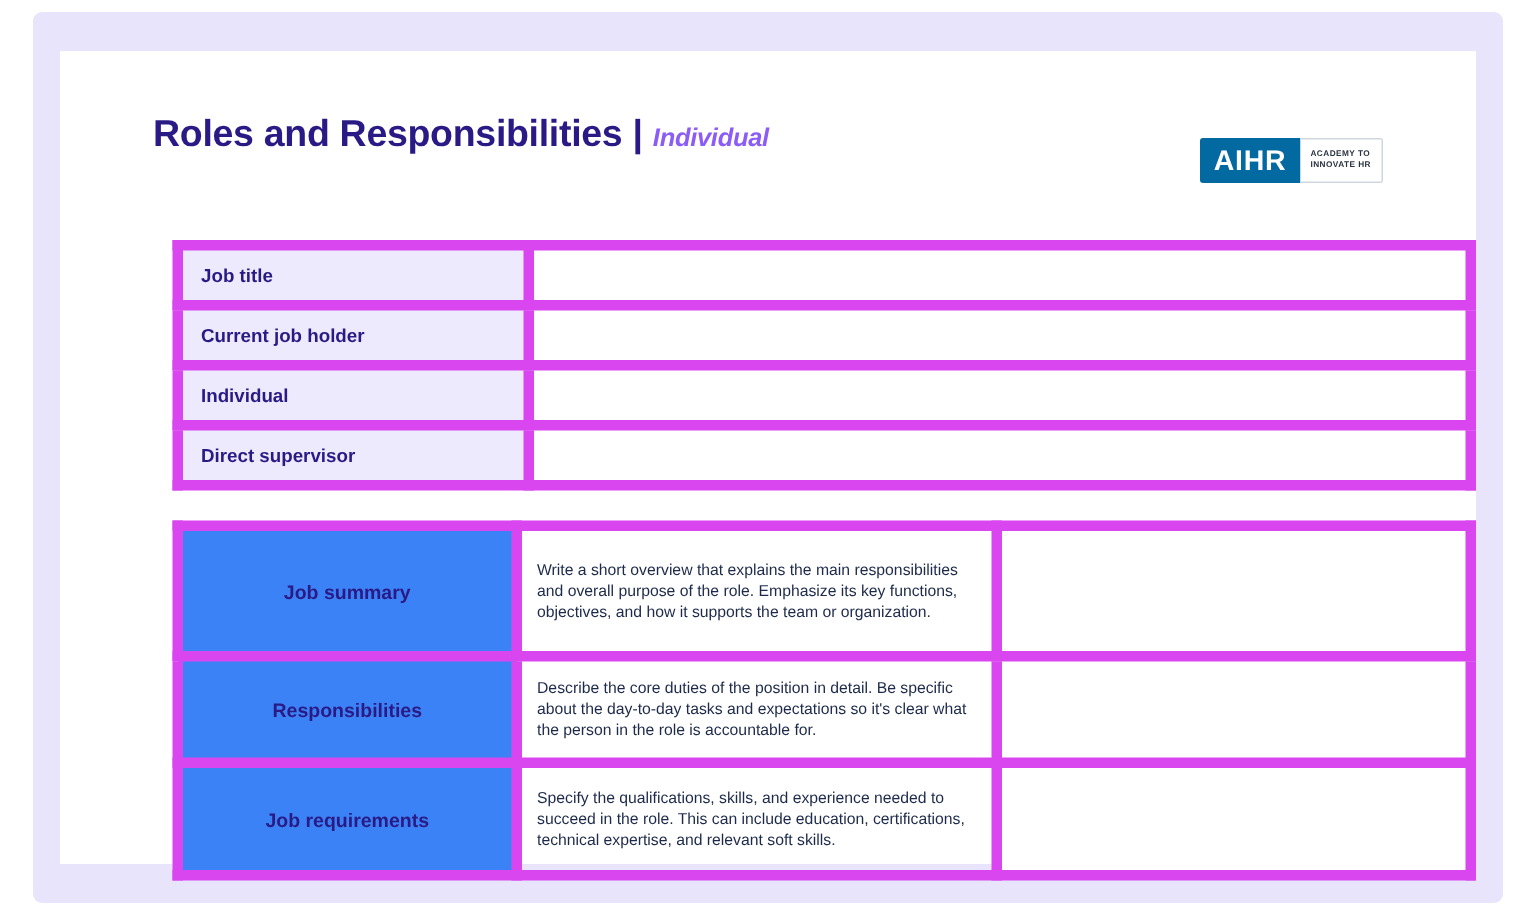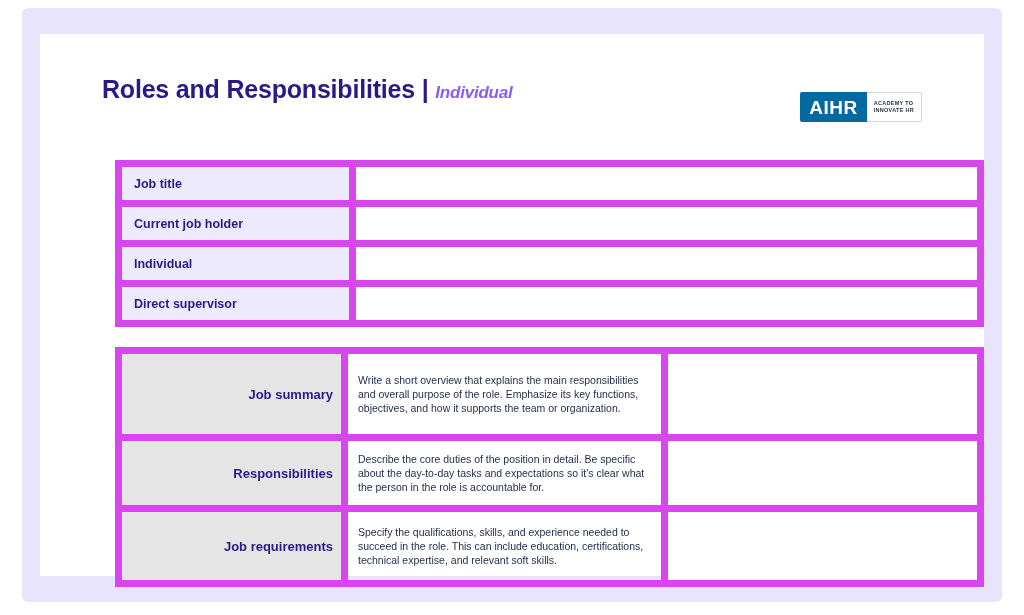--- a/index.html
+++ b/index.html
@@ -127,25 +127,25 @@
     height: 15px;
   }
 
   #detail-table {
     left: 75px;
     top: 313px;
     width: 869px;
   }
   #detail-table .sect {
     width: 203px;
-    background: #e5e5e5;
+    background: #3b82f6;
     color: #2a1a86;
     font-size: 13px;
     font-weight: bold;
-    text-align: right;
+    text-align: center;
     padding: 6px 8px;
   }
   #detail-table .hint {
     width: 293px;
     color: #1d2a4a;
     font-size: 10.5px;
     line-height: 14px;
     text-align: left;
     padding: 8px 10px;
   }

